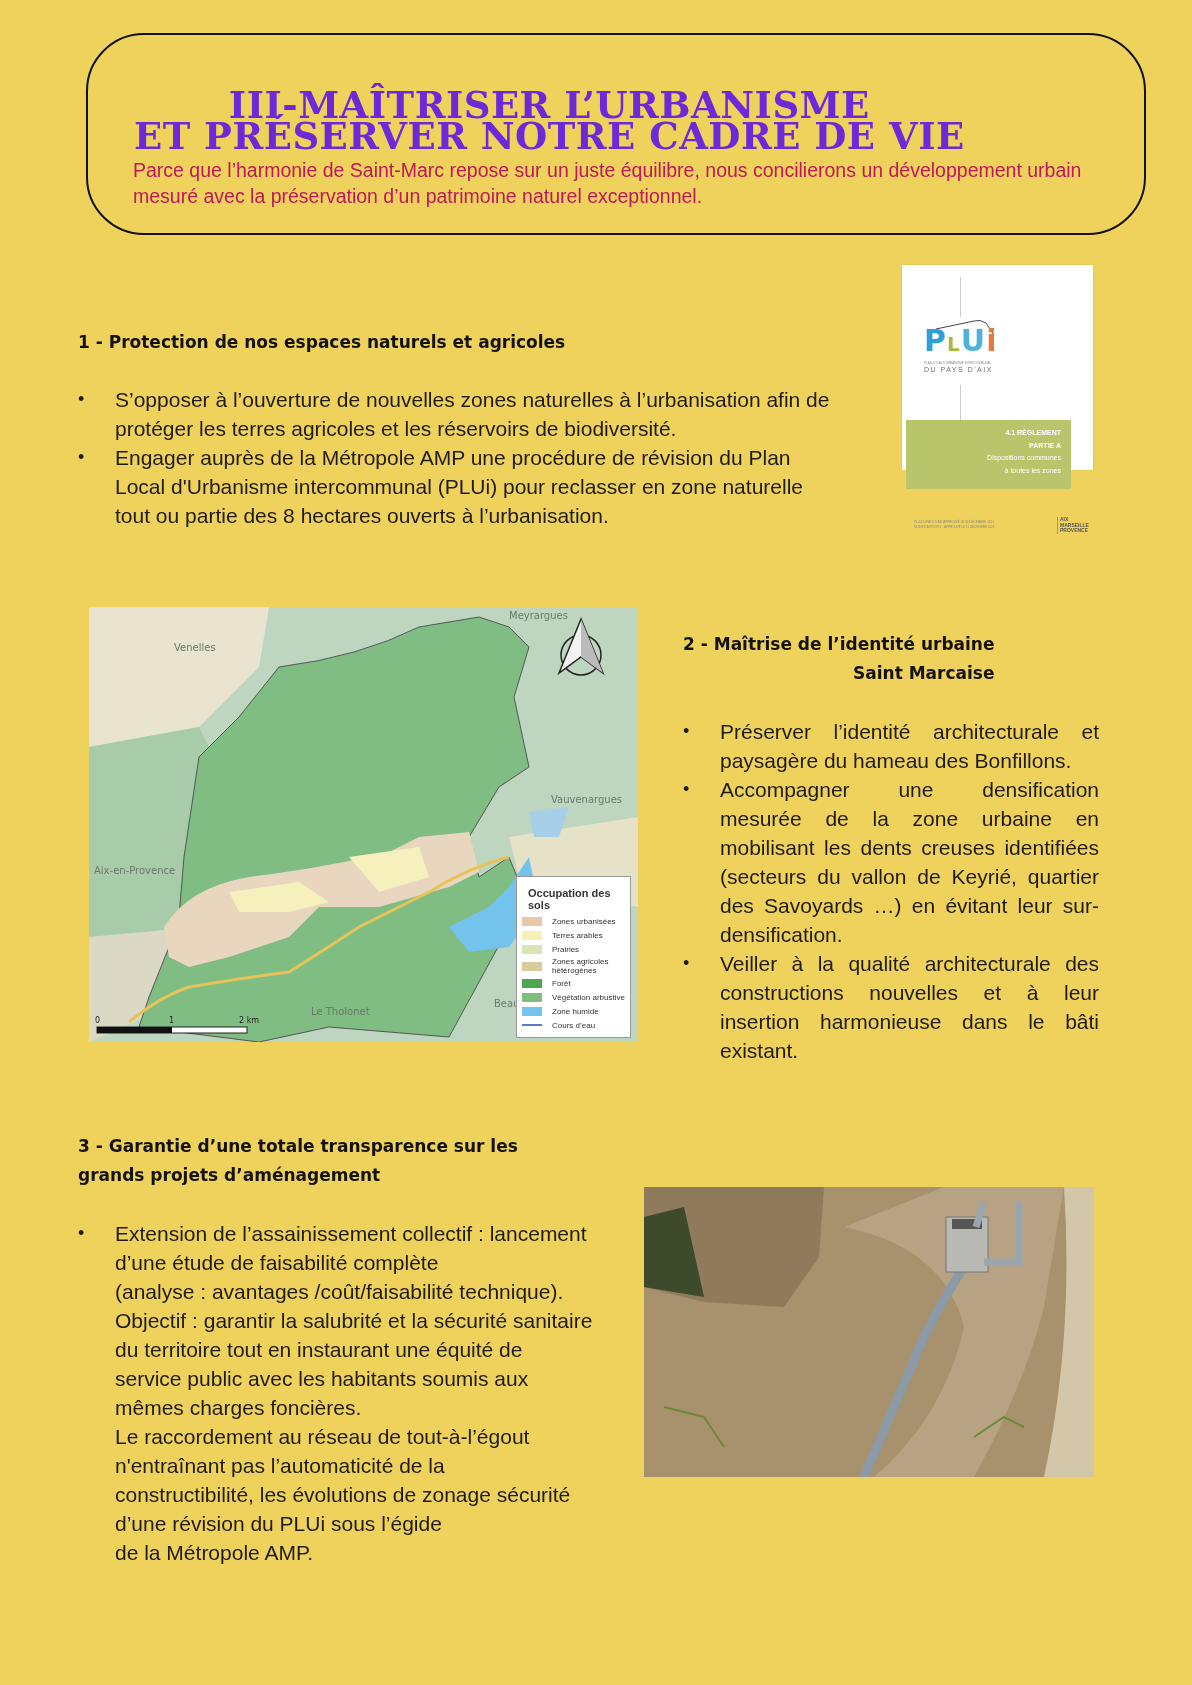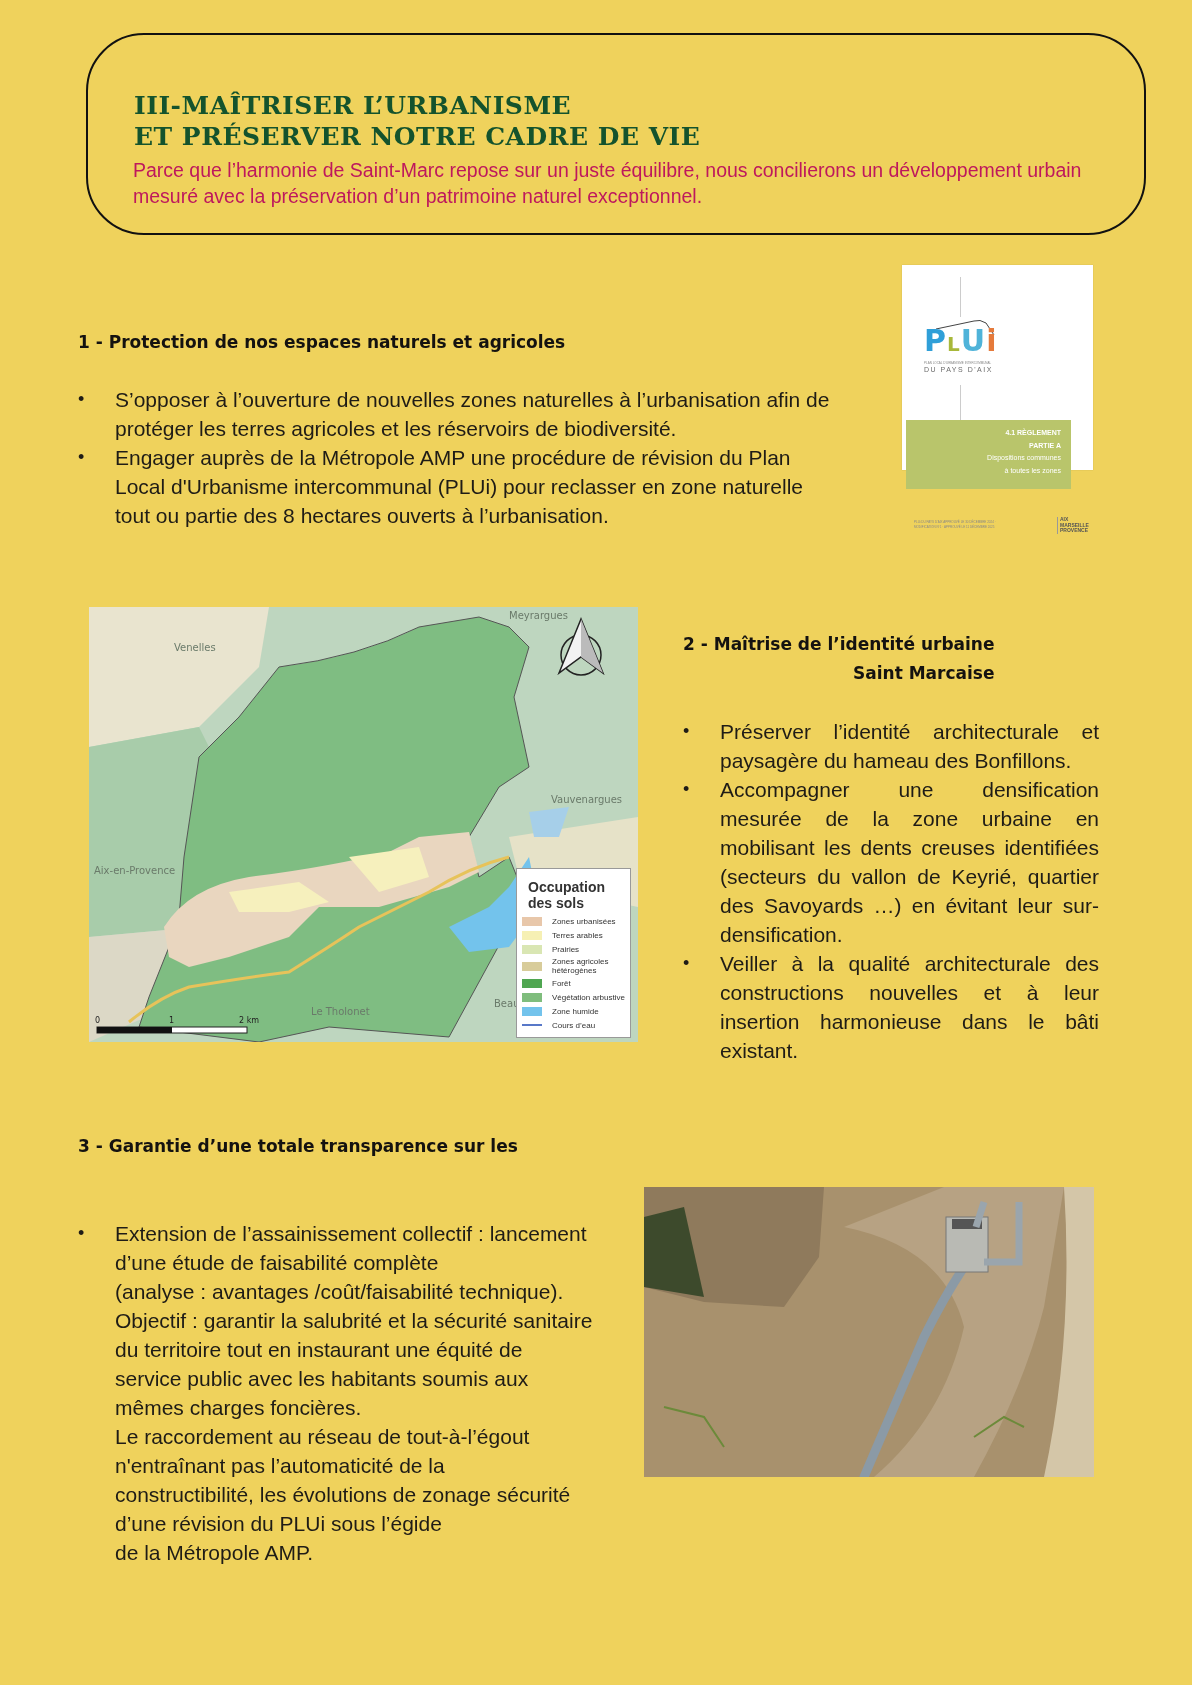--- a/index.html
+++ b/index.html
@@ -6,22 +6,22 @@
   body {
     width:1192px; height:1685px; background:#efd25c; position:relative; overflow:hidden;
     font-family:"Liberation Sans", sans-serif; color:#1c1a14;
   }
   .header-box {
     position:absolute; left:86px; top:33px; width:1060px; height:202px;
     border:2px solid #111; border-radius:58px; box-sizing:border-box;
   }
   .header-title {
     position:absolute; left:134px; top:90px; margin:0;
-    font-family:"DejaVu Serif", serif; font-weight:bold; font-size:25px; line-height:31px;
-    letter-spacing:0.5px; color:#14532d;
+    font-family:"DejaVu Serif", serif; font-weight:bold; font-size:37px; line-height:31px;
+    letter-spacing:0.5px; color:#6d28d9;text-align:center;
   }
   .header-intro {
     position:absolute; left:133px; top:157px; width:960px; margin:0;
     font-size:19.5px; line-height:26px; color:#be185d;
   }
   .sec-title {
     position:absolute; margin:0; font-family:"DejaVu Sans", sans-serif; font-weight:bold;
     font-size:17px; line-height:29px; color:#141210;
   }
   ul.bullets { position:absolute; margin:0; padding:0; list-style:none; }
@@ -48,21 +48,21 @@
   }
   .cover .foot { position:absolute; left:12px; top:255px; font-size:3px; line-height:4.5px; color:#888; width:100px; }
   .cover .amp { position:absolute; left:155px; top:252px; font-size:5px; line-height:5.5px; color:#555; font-weight:bold; border-left:1px solid #999; padding-left:2px; }
   .map {
     position:absolute; left:89px; top:607px; width:549px; height:435px; overflow:hidden; background:#c7d9c6;
   }
   .legend {
     position:absolute; right:7px; bottom:4px; width:115px; background:#fff; border:1px solid #999;
     font-size:8px; color:#333; padding:4px 5px; box-sizing:border-box;
   }
-  .legend .lt { font-weight:bold; font-size:14px; margin:6px 0 4px 6px; }
+  .legend .lt { font-weight:bold; font-size:11px; margin:6px 0 4px 6px; }
   .legend .row { display:flex; align-items:center; margin:2px 0; min-height:12px; }
   .legend .sw { width:20px; height:9px; margin-right:10px; flex:none; }
   .legend .ln { width:20px; height:2px; margin-right:10px; flex:none; }
   .photo {
     position:absolute; left:644px; top:1187px; width:450px; height:290px; overflow:hidden; background:#a89473;
   }
 </style>
 </head>
 <body>
 
@@ -173,21 +173,21 @@
 <h2 class="sec-title" style="left:683px; top:630px;text-align:right;">
   <span>2 - Maîtrise de l’identité urbaine</span><br><span>Saint Marcaise</span>
 </h2>
 <ul class="bullets justify" style="left:683px; top:717px; width:416px;">
   <li>Préserver l’identité architecturale et paysagère du hameau des Bonfillons.</li>
   <li>Accompagner une densification mesurée de la zone urbaine en mobilisant les dents creuses identifiées (secteurs du vallon de Keyrié, quartier des Savoyards …) en évitant leur sur-densification.</li>
   <li>Veiller à  la qualité architecturale des constructions nouvelles et à leur insertion harmonieuse dans le bâti existant.</li>
 </ul>
 
 <h2 class="sec-title" style="left:78px; top:1132px;">
-  <span>3 - Garantie d’une totale transparence sur les</span><br>
+  <span>3 - Garantie d’une totale transparence sur les</span><br><span>grands projets d’aménagement</span>
 </h2>
 <ul class="bullets" style="left:78px; top:1219px; width:540px;">
   <li>
     <span>Extension de l’assainissement collectif : lancement</span><br>
     <span>d’une étude de faisabilité complète</span><br>
     <span>(analyse : avantages /coût/faisabilité technique).</span><br>
     <span>Objectif : garantir la salubrité et la sécurité sanitaire</span><br>
     <span>du territoire tout en instaurant une équité de</span><br>
     <span>service public avec les habitants soumis aux</span><br>
     <span>mêmes charges foncières.</span><br>

